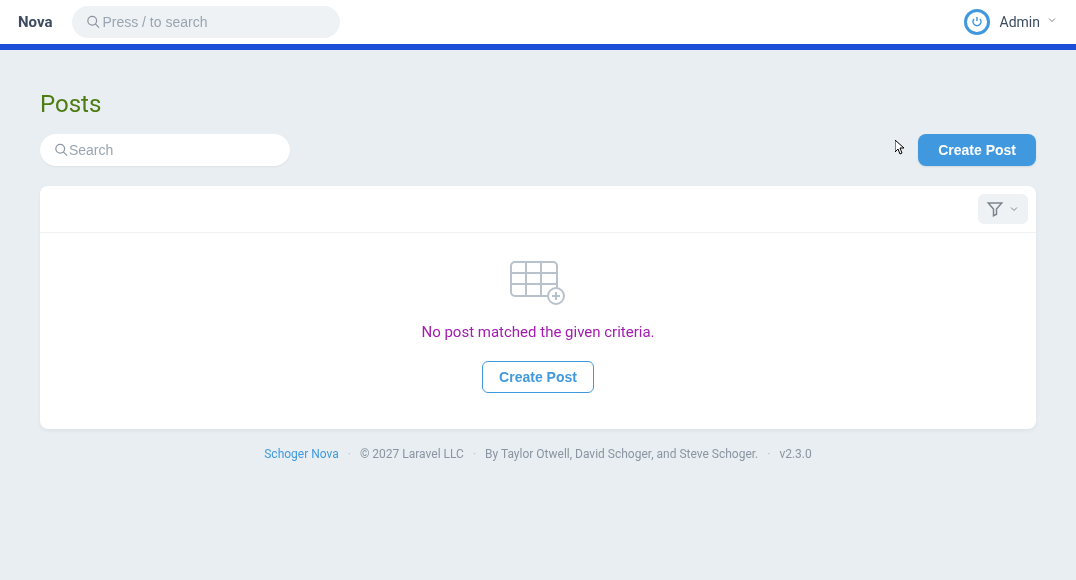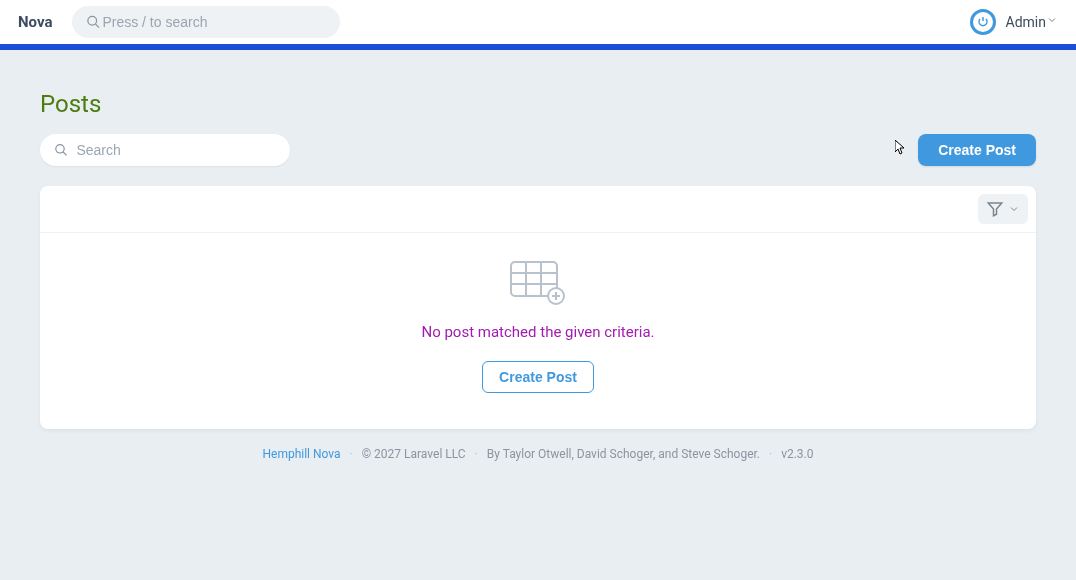--- a/index.html
+++ b/index.html
@@ -61,20 +61,21 @@
       display: flex;
       align-items: center;
       justify-content: center;
       margin-right: 10px;
     }
     .avatar-inner {
       display: block;
     }
     .user-menu {
       display: flex;
+      gap: 6px;
       cursor: pointer;
     }
     .user-name {
       font-size: 14px;
       color: #3c4b5f;
     }
     .content {
       padding: 40px 40px 0 40px;
     }
     .page-title {
@@ -90,21 +91,20 @@
       margin-bottom: 20px;
     }
     .resource-search {
       background: #fff;
       border-radius: 999px;
       height: 32px;
       width: 250px;
       display: flex;
       align-items: center;
       padding: 0 14px;
-      gap: 8px;
       box-shadow: 0 1px 2px rgba(0,0,0,0.05);
     }
     .resource-search input {
       border: none;
       background: transparent;
       outline: none;
       font-size: 14px;
       color: #7c858e;
       width: 100%;
     }
@@ -265,21 +265,21 @@
         <circle cx="46" cy="35" r="8" fill="#fff" stroke="#b8c2cc" stroke-width="2"></circle>
         <line x1="46" y1="31" x2="46" y2="39" stroke="#b8c2cc" stroke-width="2"></line>
         <line x1="42" y1="35" x2="50" y2="35" stroke="#b8c2cc" stroke-width="2"></line>
       </svg>
       <div class="empty-text">No post matched the given criteria.</div>
       <button class="btn-outline">Create Post</button>
     </div>
   </div>
 
   <div class="footer">
-    <a href="#">Hemphill Nova</a>
+    <a href="#">Schoger Nova</a>
     <span class="sep">·</span>
     <span>© 2027 Laravel LLC</span>
     <span class="sep">·</span>
     <span>By Taylor Otwell, David Schoger, and Steve Schoger.</span>
     <span class="sep">·</span>
     <span>v2.3.0</span>
   </div>
 </div>
 
 <svg class="cursor-img" width="12" height="16" viewBox="0 0 12 16">

